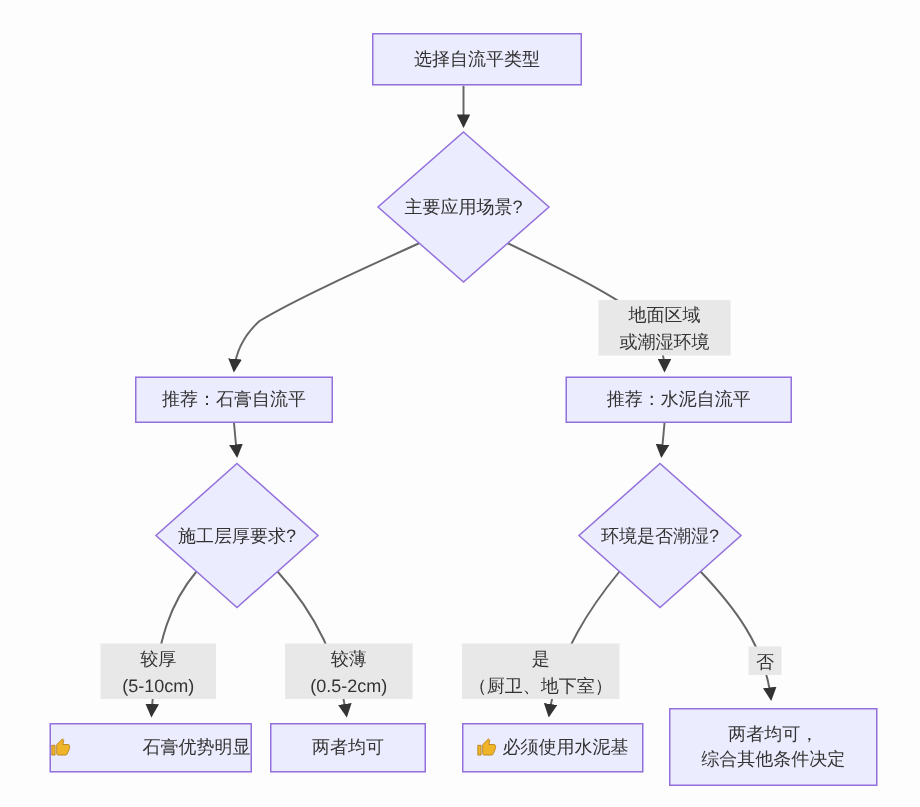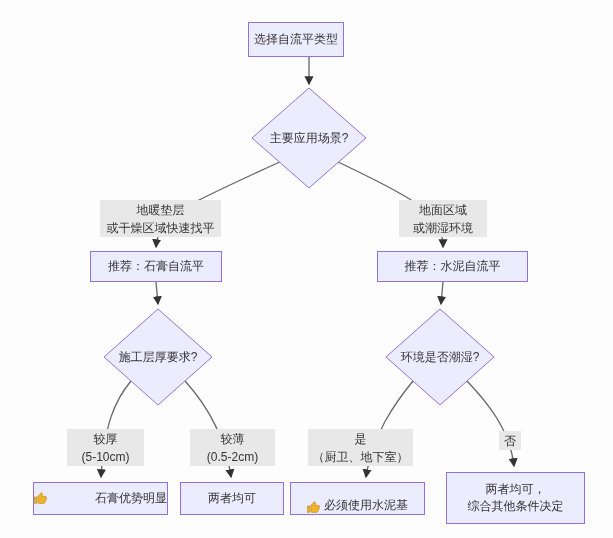--- a/index.html
+++ b/index.html
@@ -78,57 +78,55 @@
     <path class="edge" d="M131,381 C115,400 104,425 101,477" marker-end="url(#arrow)"></path>
     <path class="edge" d="M185,381 C205,403 225,435 231,477" marker-end="url(#arrow)"></path>
     <path class="edge" d="M413,381 C395,403 372,435 366,477" marker-end="url(#arrow)"></path>
     <path class="edge" d="M467,381 C488,403 510,430 514,466" marker-end="url(#arrow)"></path>
 
     <polygon class="diamond" points="309,88 366,138 309,188 252,138"></polygon>
     <polygon class="diamond" points="158,309 212,357 158,405 104,357"></polygon>
     <polygon class="diamond" points="440,309 494,357 440,405 386,357"></polygon>
   </svg>
 
-  <div class="node" style="left:248px;top:22px;width:96px;height:35px;">选择自流平类型</div>
+  <div class="node" style="left:248px;top:22px;width:140px;height:35px;">选择自流平类型</div>
 
   <div class="node" style="left:90px;top:251px;width:132px;height:31px;">推荐：石膏自流平</div>
 
   <div class="node" style="left:377px;top:251px;width:151px;height:31px;">推荐：水泥自流平</div>
 
   <div class="node" style="left:33px;top:482px;width:135px;height:33px;gap:48px;">
     <span class="thumb-icon">
       <svg width="13" height="13" viewBox="0 0 24 24">
           <path fill="#f0b429" stroke="#b07d14" stroke-width="1" d="M1 21h4V9H1v12zm22-11c0-1.1-.9-2-2-2h-6.31l.95-4.57.03-.32c0-.41-.17-.79-.44-1.06L14.17 1 7.59 7.59C7.22 7.95 7 8.45 7 9v10c0 1.1.9 2 2 2h9c.83 0 1.54-.5 1.84-1.22l3.02-7.05c.09-.23.14-.47.14-.73v-2z"></path>
         </svg>
     </span>
     <span>石膏优势明显</span>
   </div>
 
   <div class="node" style="left:180px;top:482px;width:104px;height:33px;">两者均可</div>
 
-  <div class="node" style="left:290px;top:482px;width:135px;height:33px;align-items:flex-end;">
+  <div class="node" style="left:308px;top:482px;width:121px;height:33px;">
     <span class="thumb-icon">
       <svg width="13" height="13" viewBox="0 0 24 24">
           <path fill="#f0b429" stroke="#b07d14" stroke-width="1" d="M1 21h4V9H1v12zm22-11c0-1.1-.9-2-2-2h-6.31l.95-4.57.03-.32c0-.41-.17-.79-.44-1.06L14.17 1 7.59 7.59C7.22 7.95 7 8.45 7 9v10c0 1.1.9 2 2 2h9c.83 0 1.54-.5 1.84-1.22l3.02-7.05c.09-.23.14-.47.14-.73v-2z"></path>
         </svg>
     </span>
     <span>必须使用水泥基</span>
   </div>
 
   <div class="node" style="left:446px;top:472px;width:139px;height:52px;">两者均可，
 综合其他条件决定</div>
 
   <div class="diamond-label" style="left:249px;top:128px;width:120px;height:20px;">主要应用场景?</div>
 
   <div class="diamond-label" style="left:380px;top:347px;width:120px;height:20px;">环境是否潮湿?</div>
 
   <div class="diamond-label" style="left:98px;top:347px;width:120px;height:20px;">施工层厚要求?</div>
 
-  <div class="edge-label" style="left:100px;top:200px;width:121px;height:37px;">地暖垫层
-或干燥区域快速找平</div>
 
   <div class="edge-label" style="left:399px;top:200px;width:88px;height:37px;">地面区域
 或潮湿环境</div>
 
   <div class="edge-label" style="left:67px;top:429px;width:77px;height:37px;">较厚
 (5-10cm)</div>
 
   <div class="edge-label" style="left:190px;top:429px;width:85px;height:37px;">较薄
 (0.5-2cm)</div>
 

